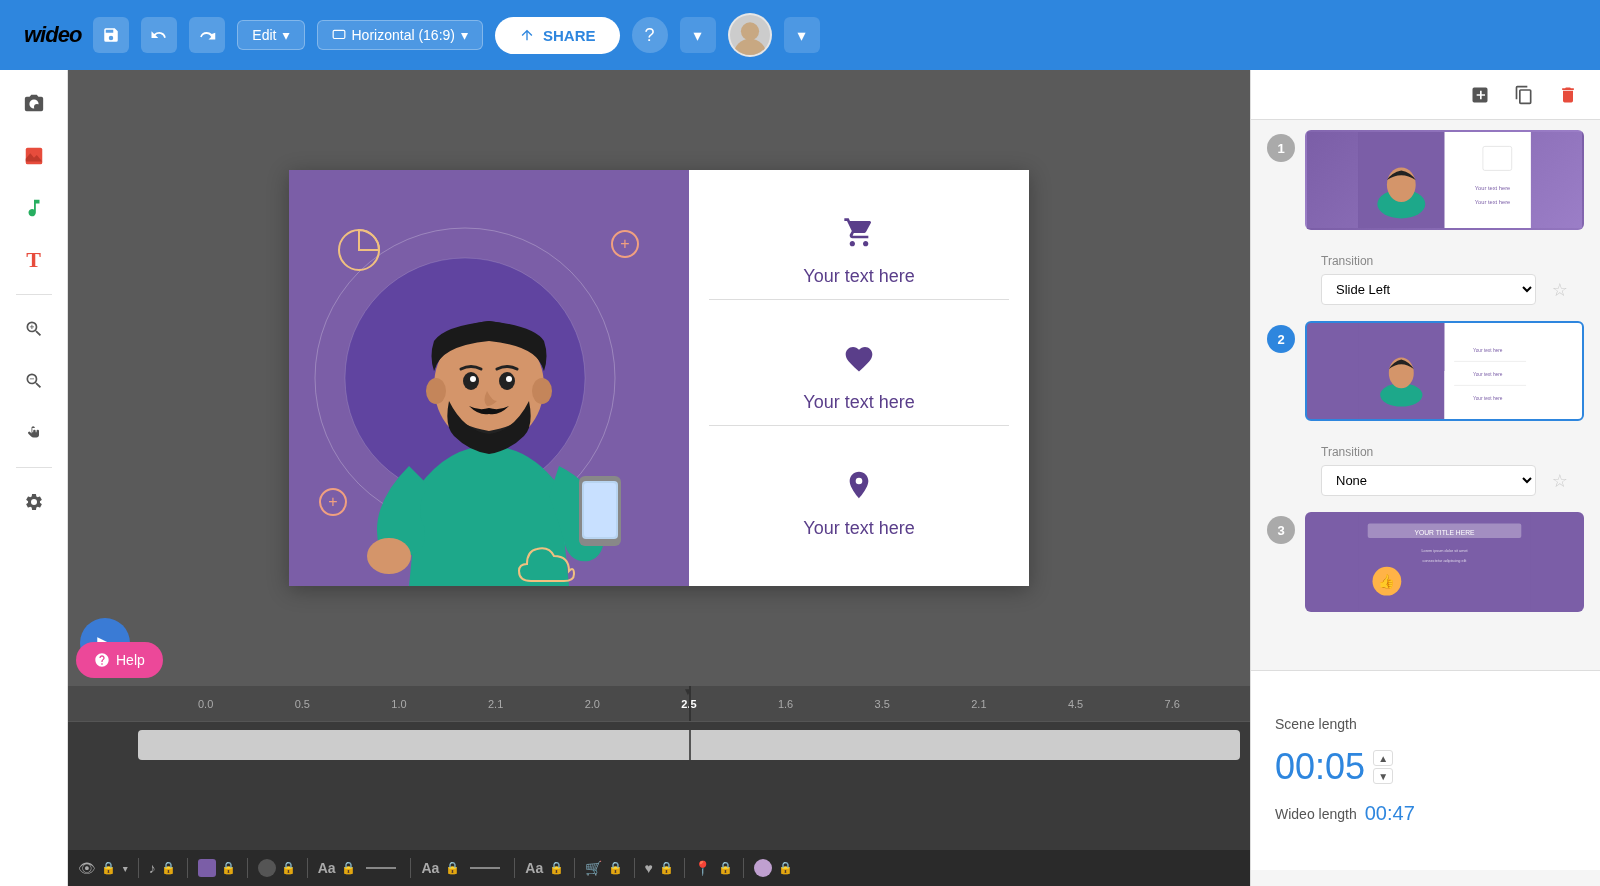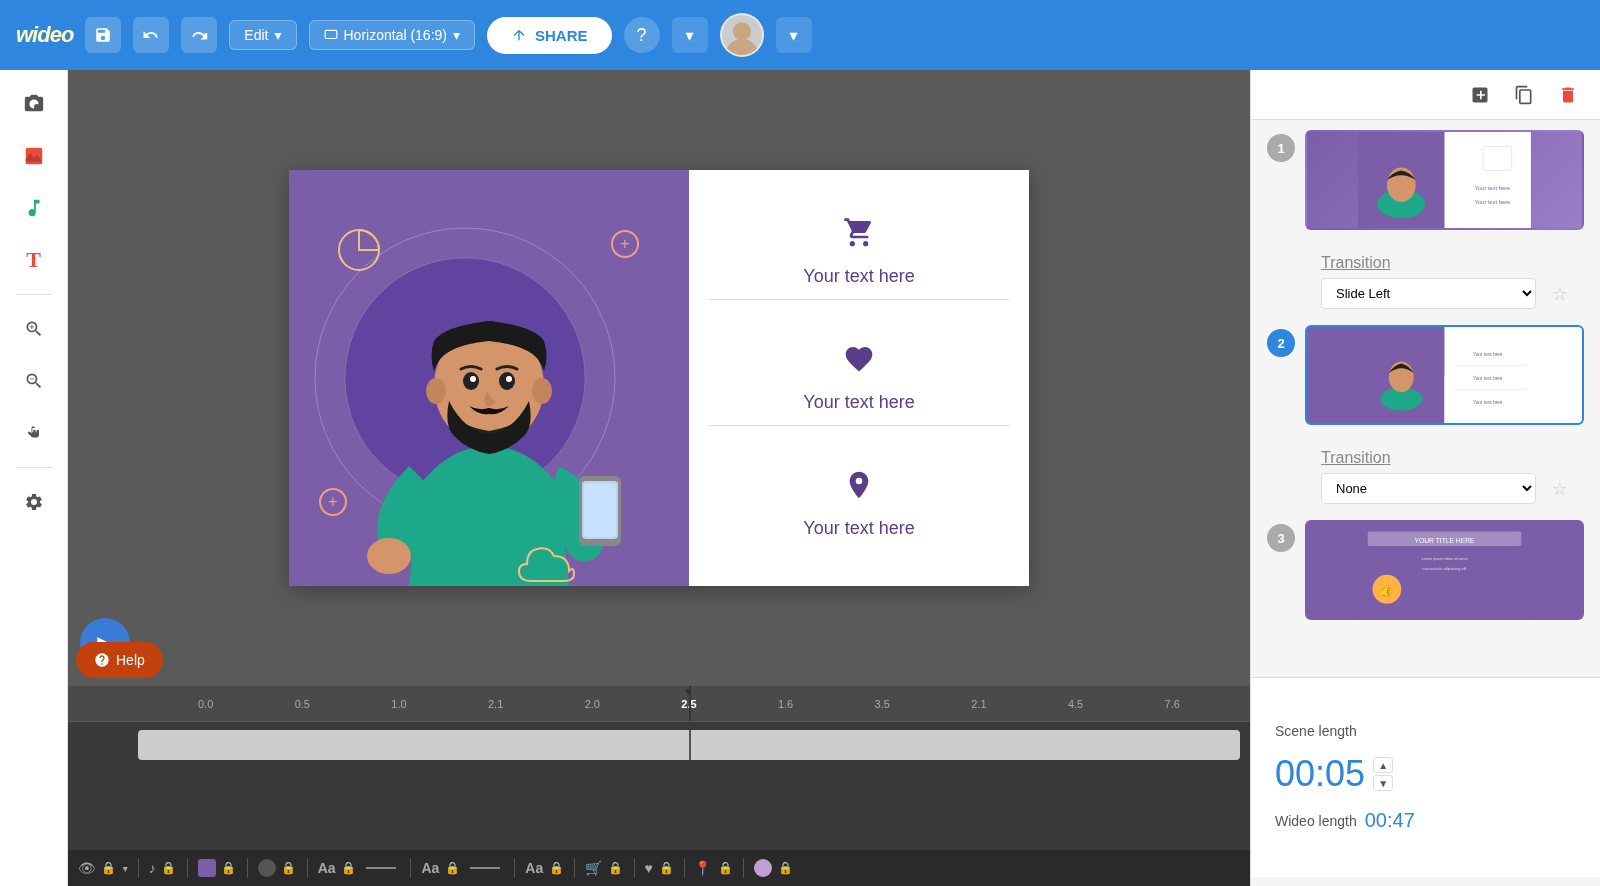--- a/index.html
+++ b/index.html
@@ -3,21 +3,21 @@
   <meta charset="utf-8">
   <style>
     * { box-sizing: border-box; margin: 0; padding: 0; }
     body { font-family: -apple-system, BlinkMacSystemFont, 'Segoe UI', sans-serif; background: #5a5a5a; overflow: hidden; width: 1600px; height: 886px; }
 
     
     #topbar {
       position: absolute; top: 0; left: 0; right: 0; height: 70px;
       background: #2e86de; display: flex; align-items: center; padding: 0 16px; gap: 12px; z-index: 100;
     }
-    .logo-text { color: #fef9c3; font-size: 22px; font-weight: 700; font-style: italic; letter-spacing: -1px; }
+    .logo-text { color: #000000; font-size: 22px; font-weight: 700; font-style: italic; letter-spacing: -1px; margin-left: 8px; }
     .topbar-icon-btn {
       background: rgba(255,255,255,0.2); border: none; border-radius: 6px;
       color: white; width: 36px; height: 36px; cursor: pointer; display: flex; align-items: center; justify-content: center; font-size: 16px;
     }
     .topbar-btn {
       background: rgba(255,255,255,0.15); border: 1px solid rgba(255,255,255,0.3);
       border-radius: 6px; color: white; padding: 6px 14px; cursor: pointer; font-size: 14px; display: flex; align-items: center; gap: 6px;
     }
     .title-area { flex: 1; text-align: center; color: white; font-size: 18px; font-weight: 400; }
     .share-btn {
@@ -137,45 +137,45 @@
     .slide-num.active { background: #2e86de; }
     .slide-thumb {
       flex: 1; height: 100px; border-radius: 6px; overflow: hidden; border: 2px solid transparent; cursor: pointer;
     }
     .slide-thumb.active { border-color: #2e86de; }
     .slide-thumb-1 { background: linear-gradient(135deg, #7b5ea7, #9b7ec7); }
     .slide-thumb-2 { background: linear-gradient(135deg, #7b5ea7 50%, white 50%); }
     .slide-thumb-3 { background: #7b5ea7; }
 
     .transition-block { padding: 8px 16px 16px 54px; }
-    .transition-label { font-size: 16px; color: #888; margin-bottom: 6px; text-decoration: underline; }
+    .transition-label { font-size: 12px; color: #888; margin-bottom: 6px; }
     .transition-row { display: flex; align-items: center; gap: 16px; }
     .transition-select {
       border: 1px solid #ddd; border-radius: 4px; padding: 6px 10px; font-size: 13px;
       background: white; cursor: pointer; flex: 1;
     }
     .star-btn { background: none; border: none; cursor: pointer; color: #ccc; font-size: 18px; }
 
     
     .scene-length-block {
-      position: absolute; bottom: 9px; right: 0; width: 350px; height: 200px;
+      position: absolute; bottom: 16px; right: 0; width: 350px; height: 200px;
       background: white; border-top: 1px solid #ddd; border-left: 1px solid #ddd;
       display: flex; flex-direction: column; justify-content: center; padding: 31px 24px; gap: 14px;
     }
     .scene-length-label { font-size: 14px; color: #555; }
     .scene-length-time { font-size: 36px; color: #2e86de; font-weight: 300; display: flex; align-items: center; gap: 8px; }
     .time-arrows { display: flex; flex-direction: column; gap: 2px; }
     .time-arrow-btn { background: none; border: 1px solid #ddd; border-radius: 3px; cursor: pointer; color: #555; font-size: 10px; width: 20px; height: 16px; display: flex; align-items: center; justify-content: center; }
     .wideo-length-row { display: flex; align-items: center; gap: 8px; font-size: 14px; color: #555; }
     .wideo-length-time { color: #2e86de; font-size: 20px; }
 
     
     .help-btn {
       position: absolute; bottom: 210px; left: 80px;
-      background: #c2410c; border: none; border-radius: 25px; padding: 10px 18px;
+      background: #ec4899; border: none; border-radius: 25px; padding: 10px 18px;
       color: white; font-size: 14px; cursor: pointer; display: flex; align-items: flex-start; gap: 6px; z-index: 60;
     }
   </style>
 </head>
 <body>
 
 <div id="topbar">
   <span class="logo-text">wideo</span>
   <button class="topbar-icon-btn" title="Save">
     <svg width="18" height="18" viewBox="0 0 24 24" fill="white">

